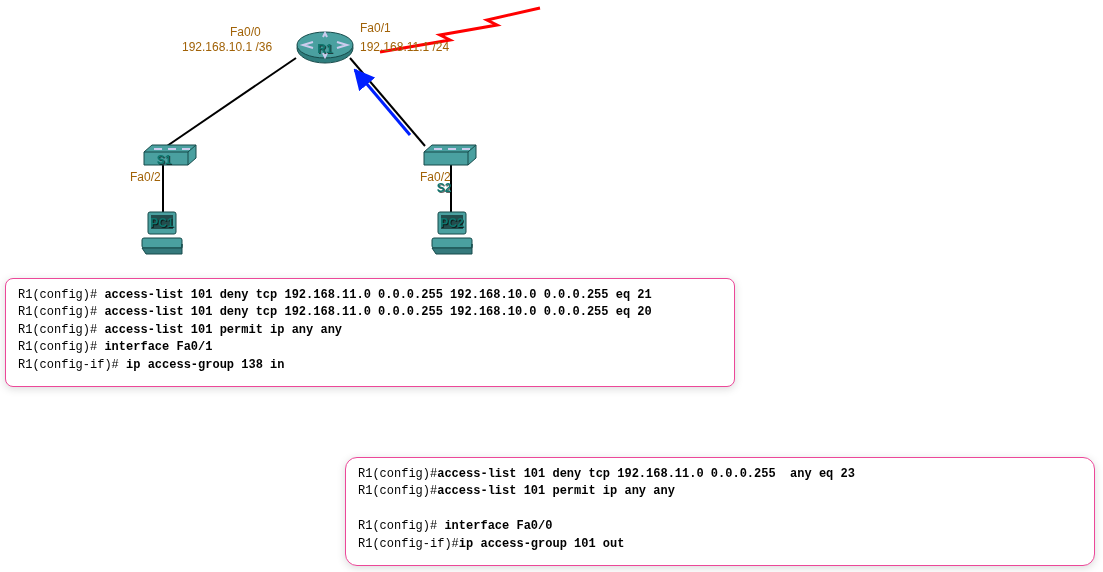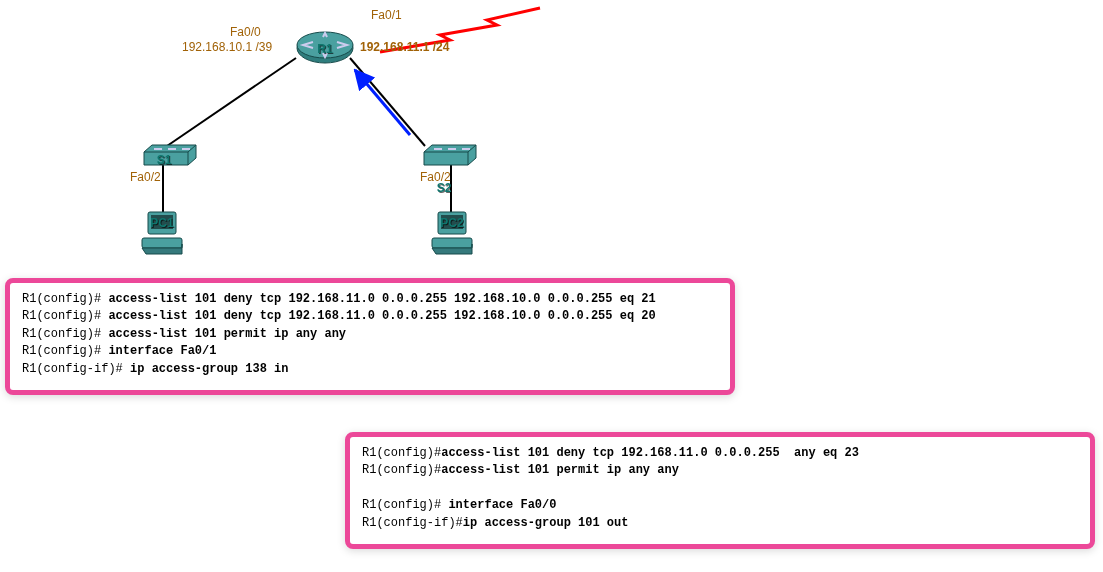--- a/index.html
+++ b/index.html
@@ -27,21 +27,21 @@
   }
   .txt {
     position: absolute;
     font-size: 12px;
     color: #a16207;
     white-space: nowrap;
   }
   .term-panel {
     position: absolute;
     background: #fff;
-    border: 5px solid #ec4899;
+    border: 1px solid #ec4899;
     border-radius: 8px;
     box-shadow: 0 2px 8px rgba(0,0,0,0.15);
     padding: 8px 12px 12px 12px;
     box-sizing: border-box;
   }
   .term-panel pre {
     margin: 0;
     font-family: "Courier New", Courier, monospace;
     font-size: 12px;
     line-height: 1.45;
@@ -113,33 +113,33 @@
   <svg width="44" height="48" viewBox="0 0 44 48">
     <rect x="8" y="2" width="28" height="22" rx="2" fill="#4aa0a0" stroke="#174b4b"></rect>
     <rect x="11" y="5" width="22" height="14" fill="#234d4d"></rect>
     <rect x="2" y="28" width="40" height="10" rx="2" fill="#4aa0a0" stroke="#174b4b"></rect>
     <path d="M2,38 L6,44 L42,44 L42,34 L42,38 Z" fill="#35797c" stroke="#174b4b"></path>
   </svg>
   <span class="dev-label" style="top:25%;text-align:right;">PC2</span>
 </div>
 
 <div class="txt" style="left:230px; top:25px;">Fa0/0</div>
-<div class="txt" style="left:182px; top:40px;">192.168.10.1 /39</div>
-<div class="txt" style="left:360px; top:8px;margin-left:11px;">Fa0/1</div>
-<div class="txt" style="left:360px; top:40px;font-weight:bold;">192.168.11.1 /24</div>
+<div class="txt" style="left:182px; top:40px;">192.168.10.1 /36</div>
+<div class="txt" style="left:360px; top:21px;">Fa0/1</div>
+<div class="txt" style="left:360px; top:40px;">192.168.11.1 /24</div>
 <div class="txt" style="left:130px; top:170px;">Fa0/2</div>
 <div class="txt" style="left:420px; top:170px;">Fa0/2</div>
 
 <div class="term-panel" style="left:5px; top:278px; width:730px;">
   <pre id="cliA">R1(config)# <span class="bold">access-list 101 deny tcp 192.168.11.0 0.0.0.255 192.168.10.0 0.0.0.255 eq 21</span>
 R1(config)# <span class="bold">access-list 101 deny tcp 192.168.11.0 0.0.0.255 192.168.10.0 0.0.0.255 eq 20</span>
 R1(config)# <span class="bold">access-list 101 permit ip any any</span>
 R1(config)# <span class="bold">interface Fa0/1</span>
 R1(config-if)# <span class="bold">ip access-group 138 in</span></pre>
 </div>
 
-<div class="term-panel" style="left:345px; top:432px; width:750px;">
+<div class="term-panel" style="left:345px; top:457px; width:750px;border-radius:12px;">
   <pre id="cliB">R1(config)#<span class="bold">access-list 101 deny tcp 192.168.11.0 0.0.0.255  any eq 23</span>
 R1(config)#<span class="bold">access-list 101 permit ip any any</span>
 
 R1(config)# <span class="bold">interface Fa0/0</span>
 R1(config-if)#<span class="bold">ip access-group 101 out</span></pre>
 </div>
 
 </body></html>

